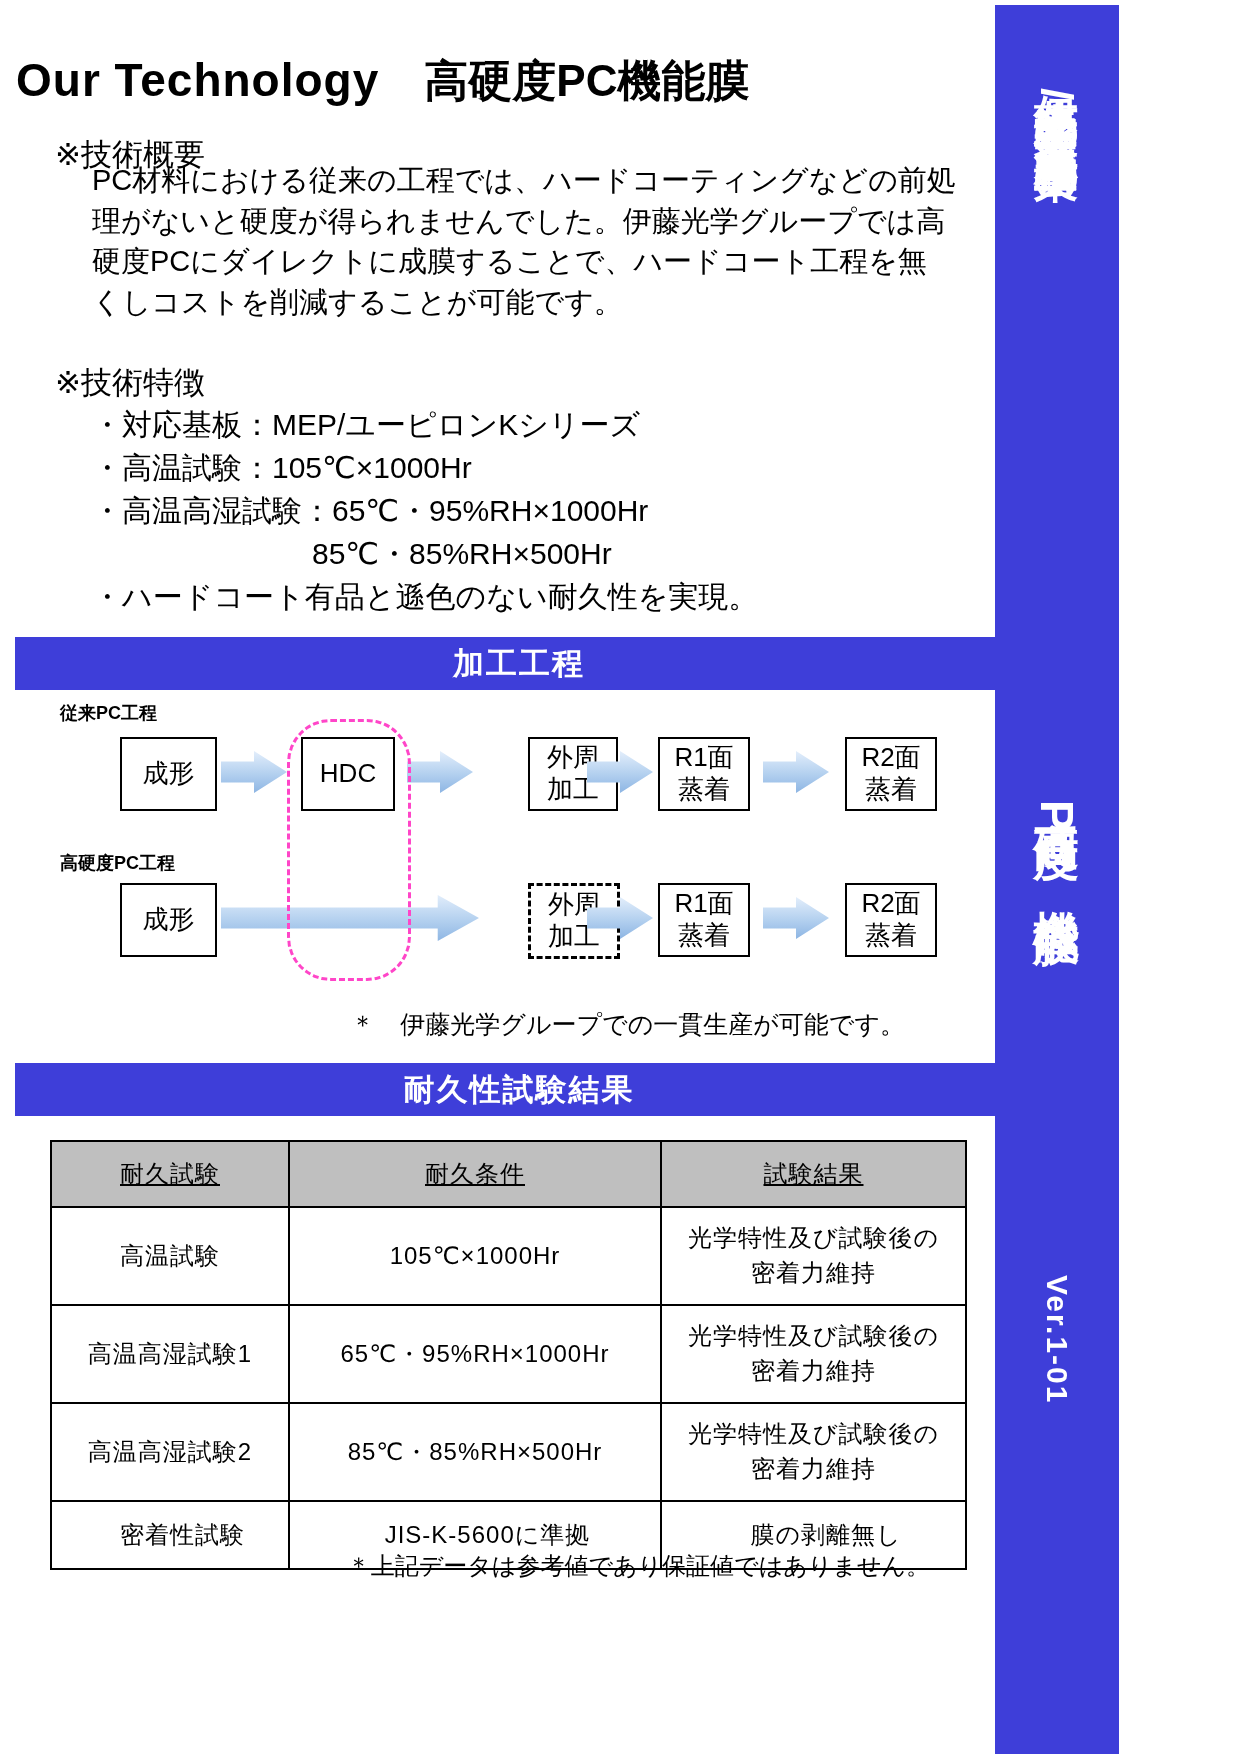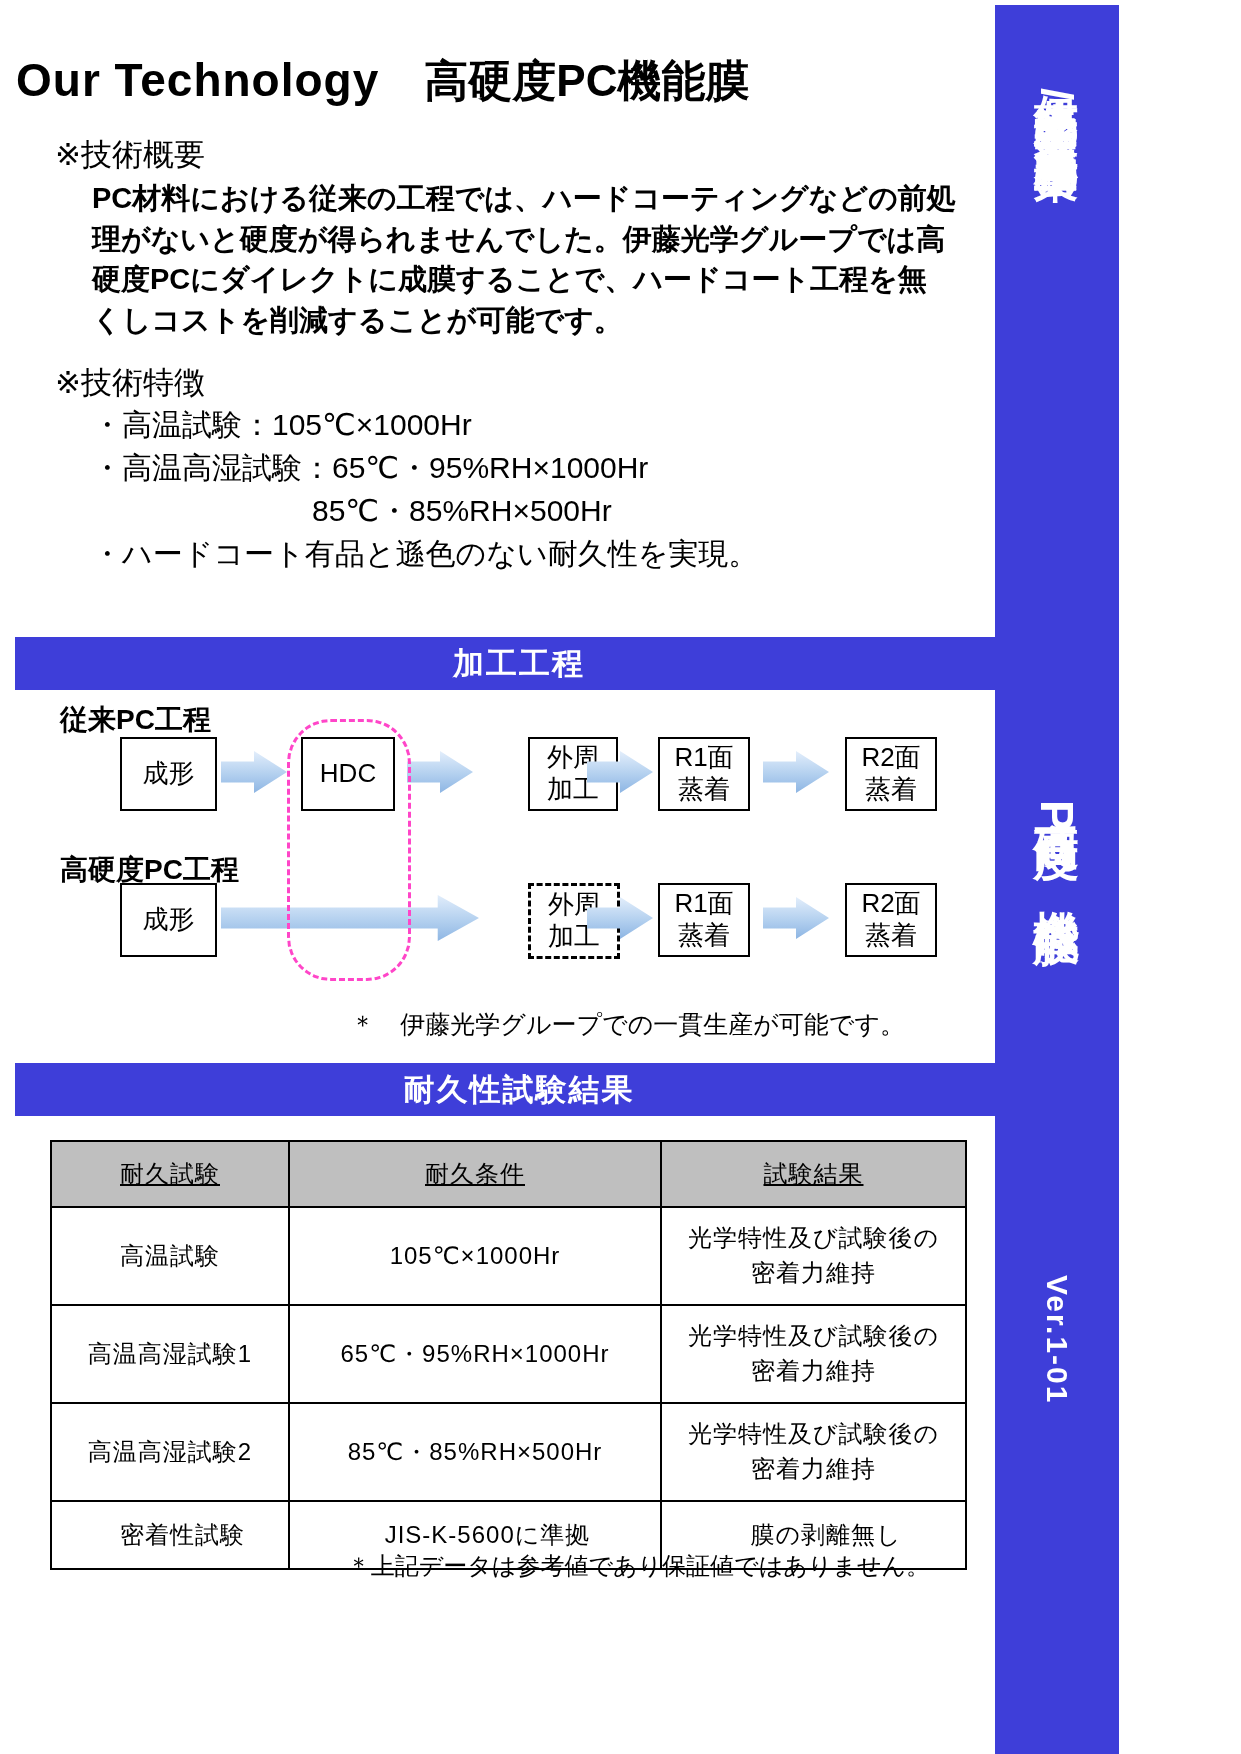--- a/index.html
+++ b/index.html
@@ -12,40 +12,40 @@
   .title-row { position:absolute; left:16px; top:52px; white-space:nowrap; }
   .title-en { font-size:46px; font-weight:bold; letter-spacing:1px; }
   .title-jp { font-size:44px; font-weight:bold; margin-left:45px; }
 
   
   .sec-heading { position:absolute; left:55px; font-size:31px; }
   .sec-heading.overview { top:134px; }
   .sec-heading.features { top:362px; }
 
   .overview-body {
-    position:absolute; left:92px; top:178px; width:864px;
-    font-size:29px; line-height:1.40;font-weight:bold;
+    position:absolute; left:92px; top:160px; width:864px;
+    font-size:29px; line-height:1.40;
   }
 
   .features-list { position:absolute; left:92px; top:404px; font-size:30px; line-height:1.43; }
   .feature-item { white-space:nowrap; }
   .feature-item.indent2 { padding-left:220px; }
 
   
   .banner {
     position:absolute; left:15px; width:960px; height:53px;
     background:#3e3ed9; color:#fff; font-weight:bold; font-size:31px;
     text-align:center; line-height:53px; letter-spacing:2px;padding-left:24px;
   }
   .banner.process { top:637px; }
   .banner.durability { top:1063px; }
 
   
   .diagram { position:absolute; left:15px; top:695px; width:960px; height:312px; }
-  .flow-label { position:absolute; font-size:28px; font-weight:bold; white-space:nowrap; }
+  .flow-label { position:absolute; font-size:18px; font-weight:bold; white-space:nowrap; }
   .flow-label.row1 { left:45px; top:6px; }
   .flow-label.row2 { left:45px; top:156px; }
 
   .pbox {
     position:absolute; height:70px; border:2px solid #000; background:#fff;
     display:flex; align-items:center; justify-content:center; text-align:center;
     font-size:26px; line-height:1.22; white-space:pre-line;
   }
   .r1 { top:42px; }
   .r2 { top:188px; }
@@ -116,20 +116,21 @@
 
   <div class="title-row">
     <span class="title-en">Our Technology</span><span class="title-jp">高硬度PC機能膜</span>
   </div>
 
   <div class="sec-heading overview">※技術概要</div>
   <div class="overview-body">PC材料における従来の工程では、ハードコーティングなどの前処理がないと硬度が得られませんでした。伊藤光学グループでは高硬度PCにダイレクトに成膜することで、ハードコート工程を無くしコストを削減することが可能です。</div>
 
   <div class="sec-heading features">※技術特徴</div>
   <div class="features-list">
+    <div class="feature-item">・対応基板：MEP/ユーピロンKシリーズ</div>
     <div class="feature-item">・高温試験：105℃×1000Hr</div>
     <div class="feature-item">・高温高湿試験：65℃・95%RH×1000Hr</div>
     <div class="feature-item indent2">85℃・85%RH×500Hr</div>
     <div class="feature-item">・ハードコート有品と遜色のない耐久性を実現。</div>
   </div>
 
   <div class="banner process">加工工程</div>
 
   <div class="diagram">
     <div class="flow-label row1">従来PC工程</div>

